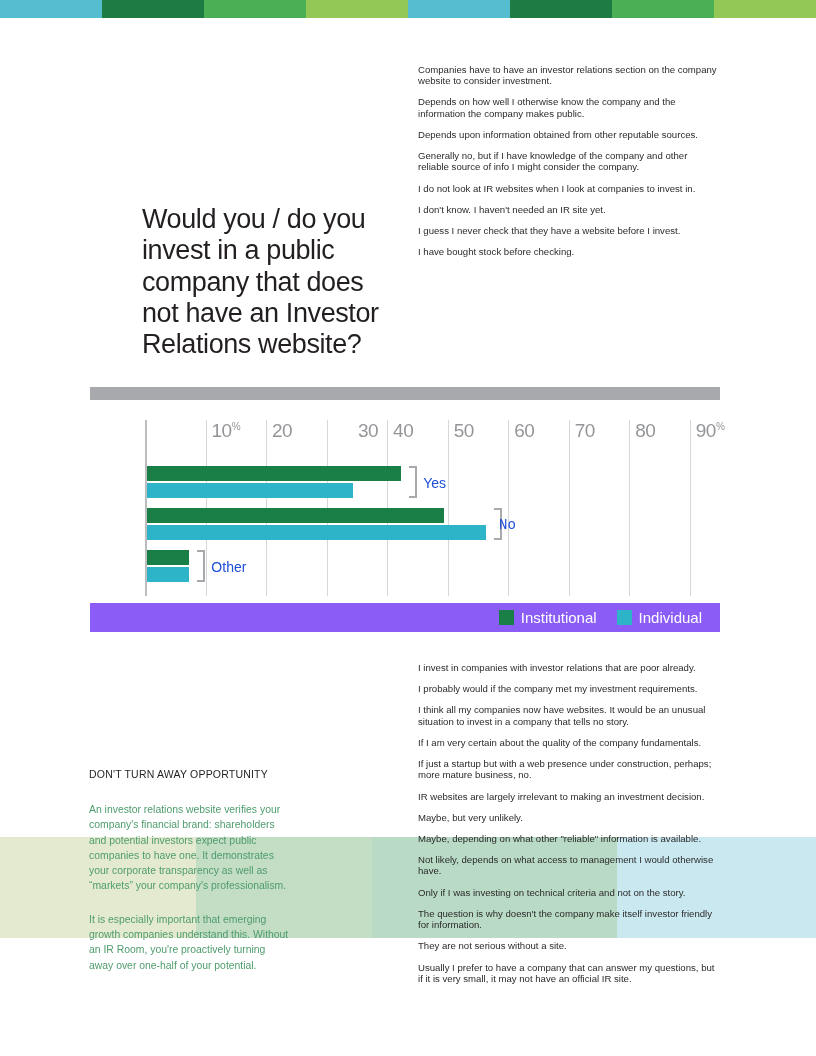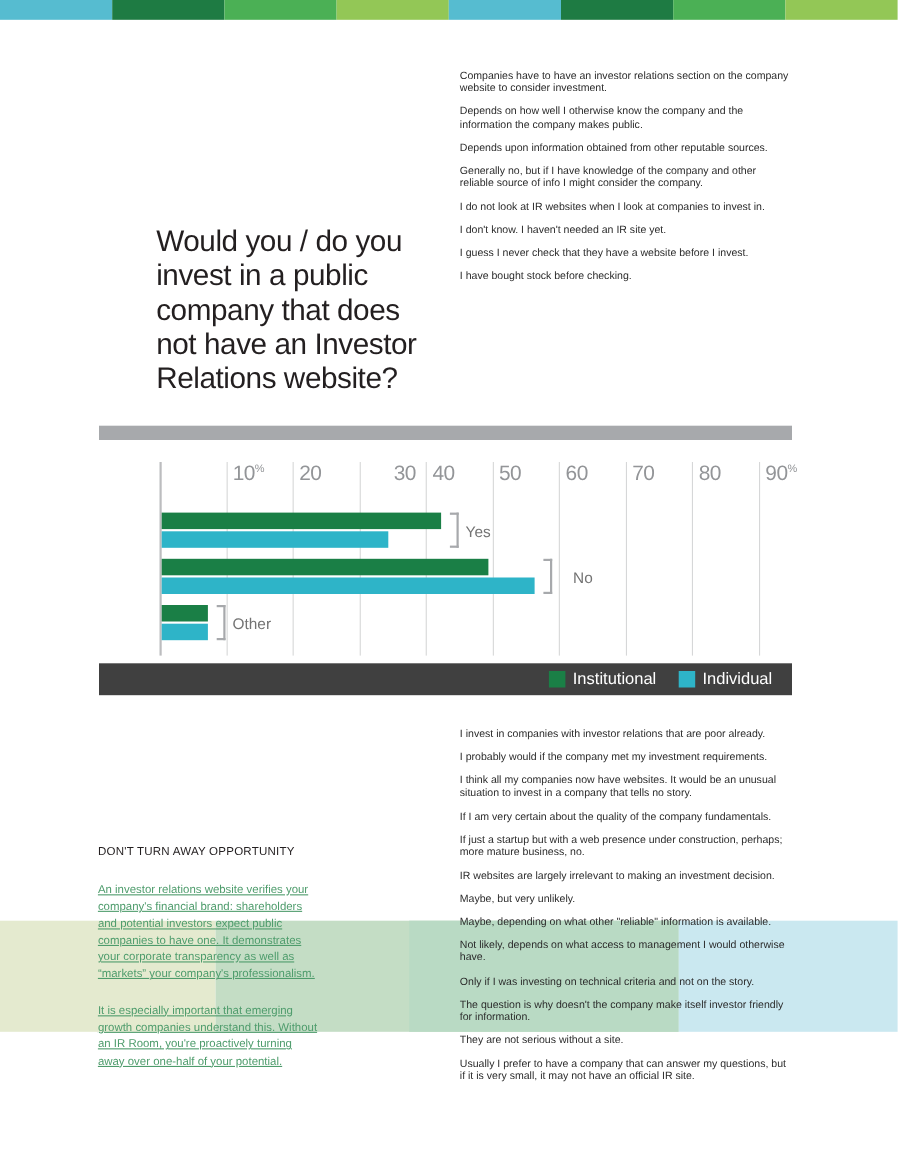--- a/index.html
+++ b/index.html
@@ -43,38 +43,38 @@
   
   #chart{position:absolute;left:90px;top:408px;width:630px;height:188px;}
   #plot{position:absolute;left:55px;top:0;width:575px;height:188px;}
   .gridline{position:absolute;top:12px;width:1px;height:176px;background:#d6d7d8;}
   .gridline.axis{background:#bcbdbf;width:2px;left:0;}
   .tick{
     position:absolute;top:12px;font-size:19px;color:#939598;letter-spacing:-0.5px;
   }
   .tick sup{font-size:10px;vertical-align:super;}
   .bar{position:absolute;height:15px;}
-  .cat-label{position:absolute;font-size:14px;color:#737373;text-align:center;}
+  .cat-label{position:absolute;font-size:14px;color:#1d4ed8;text-align:center;}
 
   
   .bracket{
     position:absolute;width:6px;border:2px solid #a7a9ac;border-left:none;
   }
 
   
-  #legend-bar{position:absolute;left:90px;top:603px;width:630px;height:29px;background:#404040;
+  #legend-bar{position:absolute;left:90px;top:603px;width:630px;height:29px;background:#8b5cf6;
     display:flex;align-items:center;justify-content:flex-end;padding-right:18px;box-sizing:border-box;}
   .legend-item{display:flex;align-items:center;margin-left:20px;}
   .legend-swatch{width:15px;height:15px;margin-right:7px;}
   .legend-text{color:#ffffff;font-size:15px;}
 
   
   #left-block{position:absolute;left:89px;top:768px;width:200px;}
   #left-heading{font-size:10.5px;color:#231f20;letter-spacing:0.2px;margin:0 0 22px 0;}
-  .left-para{font-size:10.4px;line-height:1.47;color:#4e9c6c;margin:0 0 18px 0;text-decoration:underline;}
+  .left-para{font-size:10.4px;line-height:1.47;color:#4e9c6c;margin:0 0 18px 0;}
 </style>
 </head>
 <body>
 
 <div id="top-strip">
     <div class="blk" style="background: rgb(86, 188, 208); width: 102px;"></div>
     <div class="blk" style="background: rgb(30, 123, 67); width: 102px;"></div>
     <div class="blk" style="background: rgb(75, 176, 85); width: 102px;"></div>
     <div class="blk" style="background: rgb(147, 199, 86); width: 102px;"></div>
     <div class="blk" style="background: rgb(86, 188, 208); width: 102px;"></div>
@@ -126,21 +126,21 @@
       <div class="tick" style="left: 490.211px;">80</div>
       <div class="gridline" style="left: 544.737px;"></div>
       <div class="tick" style="left: 550.737px;">90<sup>%</sup></div>
       <div class="bar" style="left: 2px; top: 58px; width: 254.211px; background: rgb(26, 127, 70);"></div>
       <div class="bar" style="left: 2px; top: 75px; width: 205.789px; background: rgb(46, 180, 200);"></div>
       <div class="bracket" style="left: 264.211px; top: 58px; height: 28px;"></div>
       <div class="cat-label" style="left: 278.211px; top: 67px;">Yes</div>
       <div class="bar" style="left: 2px; top: 100px; width: 296.579px; background: rgb(26, 127, 70);"></div>
       <div class="bar" style="left: 2px; top: 117px; width: 338.947px; background: rgb(46, 180, 200);"></div>
       <div class="bracket" style="left: 348.947px; top: 100px; height: 28px;"></div>
-      <div class="cat-label" style="left: 376px; top: 109px;">No</div>
+      <div class="cat-label" style="left: 354px; top: 109px; font-family: Liberation Mono, monospace;">No</div>
       <div class="bar" style="left: 2px; top: 142px; width: 42.3684px; background: rgb(26, 127, 70);"></div>
       <div class="bar" style="left: 2px; top: 159px; width: 42.3684px; background: rgb(46, 180, 200);"></div>
       <div class="bracket" style="left: 52.3684px; top: 142px; height: 28px;"></div>
       <div class="cat-label" style="left: 66.3684px; top: 151px;">Other</div>
     </div>
 </div>
 
 <div id="legend-bar">
     <div class="legend-item">
       <span class="legend-swatch" style="background: rgb(26, 127, 70);"></span>

